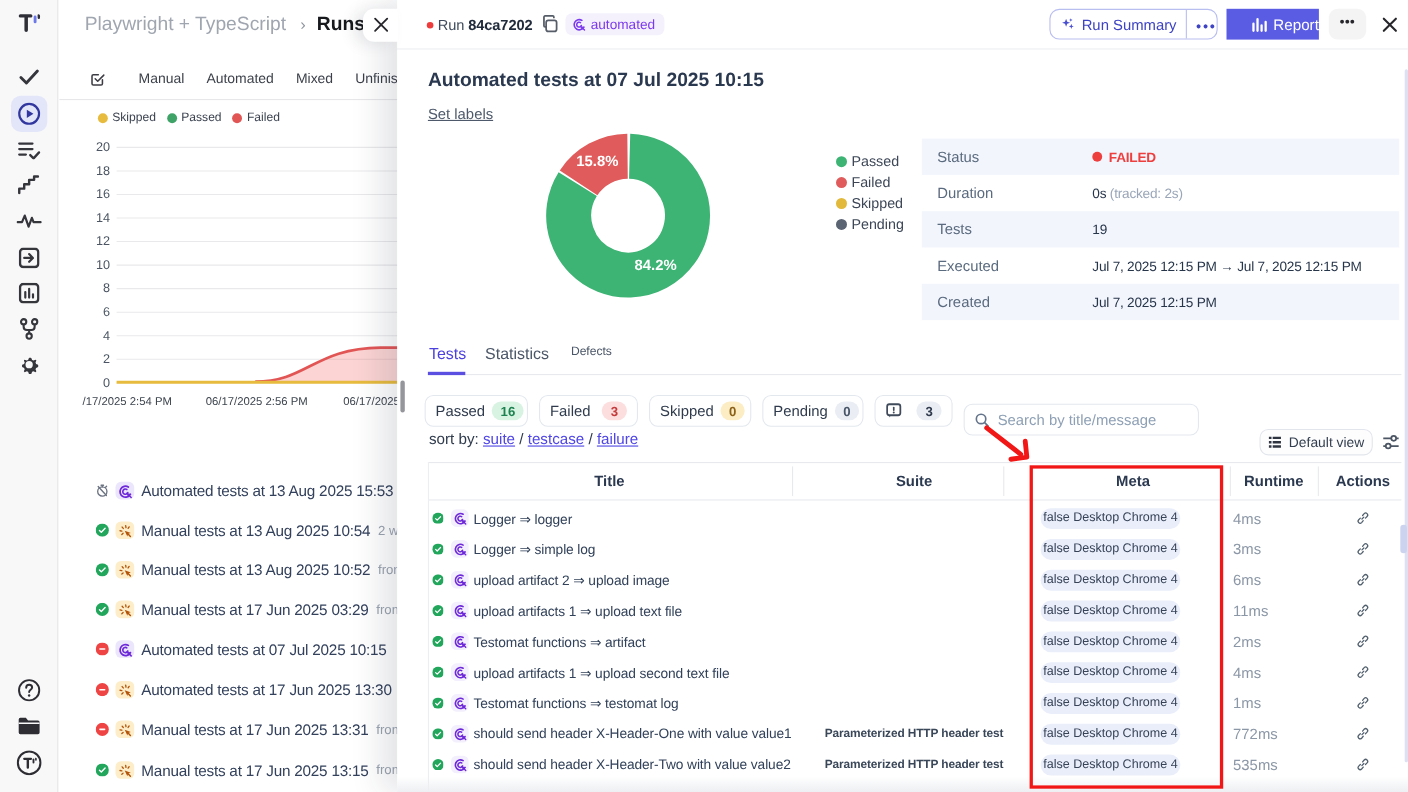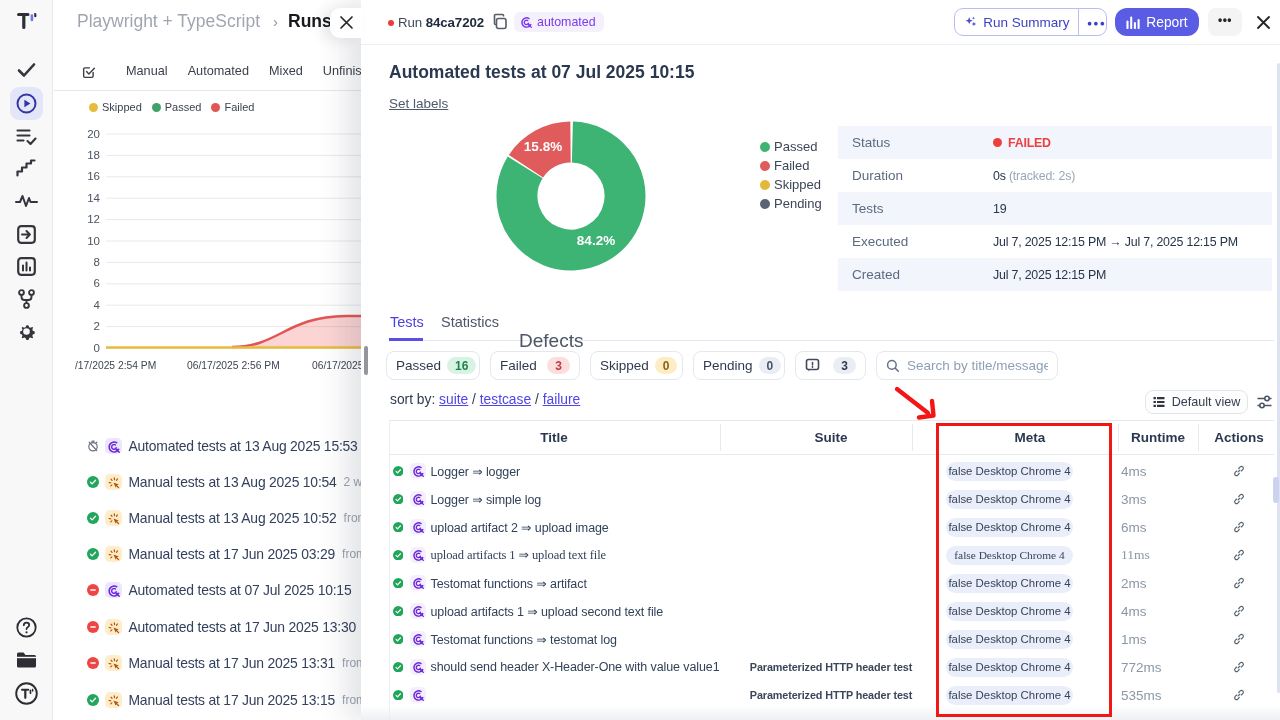--- a/index.html
+++ b/index.html
@@ -297,21 +297,21 @@
   <div class="abs" style="left:593px;top:8px;width:153px;height:28px;border:1.4px solid #b9bef0;border-radius:9px;display:flex;align-items:center;background:#fff;">
     <svg width="18" height="18" viewBox="0 0 18 18" style="margin-left:9px;">
       <path d="M7 2.2l1.35 3.65L12 7.2 8.35 8.55 7 12.2 5.65 8.55 2 7.2l3.65-1.35z" fill="#4a4fd0"></path>
       <path d="M13.4 8.6l.85 2.25 2.25.85-2.25.85-.85 2.25-.85-2.25-2.25-.85 2.25-.85z" fill="#4a4fd0"></path>
       <path d="M12.8 1.6l.6 1.6 1.6.6-1.6.6-.6 1.6-.6-1.6-1.6-.6 1.6-.6z" fill="#4a4fd0"></path>
     </svg>
     <span style="font-size:13.5px;color:#3d43c3;margin-left:6px;white-space:nowrap;">Run Summary</span>
     <span style="margin-left:8px;width:1.4px;height:26px;background:#b9bef0;flex:none;"></span>
     <span style="color:#3d43c3;font-size:8.5px;letter-spacing:1.2px;font-weight:bold;margin-left:8px;margin-top:2px;">●●●</span>
   </div>
-  <div class="abs" style="left:754px;top:8px;width:84px;height:28px;background:#5a5ce4;border-radius:12px;display:flex;align-items:center;justify-content:center;">
+  <div class="abs" style="left:754px;top:8px;width:84px;height:28px;background:#5a5ce4;border-radius:0;display:flex;align-items:center;justify-content:flex-end;">
     <svg width="14" height="13" viewBox="0 0 14 13" style="margin-right:6px;">
       <path d="M1.5 12V5.5M5.2 12V1.5M8.9 12V7M12.6 12V4" stroke="#fff" stroke-width="2.1" stroke-linecap="round"></path>
     </svg>
     <span style="font-size:13.8px;color:#fff;">Report</span>
   </div>
   <div class="abs" style="left:847px;top:8px;width:34px;height:28px;background:#f4f4f5;border-radius:8px;text-align:center;line-height:24px;color:#26262b;font-weight:bold;font-size:12px;letter-spacing:0.5px;">•••</div>
   <svg class="abs" style="left:895px;top:15px;" width="15" height="15" viewBox="0 0 15 15">
         <path d="M2 2l11 11M13 2L2 13" stroke="#26262b" stroke-width="1.9" stroke-linecap="round"></path>
       </svg>
 
@@ -367,41 +367,41 @@
     <div class="strow alt">
           <span class="lbl">Created</span>
           <span class="val">Jul 7, 2025 12:15 PM</span>
         </div>
   </div>
 
   <div class="abs" style="left:28px;top:339.5px;width:885px;height:1px;background:#e7e9ee;"></div>
   <div class="abs" style="left:29px;top:314px;font-size:14.5px;color:#4d41dd;">Tests</div>
   <div class="abs" style="left:28px;top:337.5px;width:34px;height:3px;background:#5a4fe0;"></div>
   <div class="abs" style="left:80px;top:314px;font-size:14.5px;color:#4b5667;">Statistics</div>
-  <div class="abs" style="left:158px;top:330px;font-size:19px;color:#4b5667;">Defects</div>
+  <div class="abs" style="left:158px;top:314px;font-size:11px;color:#4b5667;">Defects</div>
 
   <style>
     .fbtn { height:29px; border:1px solid #e3e8ee; border-radius:8px; background:#fff; display:flex; align-items:center; justify-content:space-between; padding:0 9px; font-size:13.5px; color:#2f3b4d; }
     .fbadge { font-size:12px; border-radius:999px; padding:1.5px 8px; margin-left:6px; font-weight:bold; }
   </style>
   <div class="abs" id="filters" style="left:25px;top:351px;display:flex;gap:10px;align-items:center;">
     <div class="fbtn" style="width:94px;">Passed<span class="fbadge" style="background:#d9f3e3;color:#1d8250;">16</span></div>
     <div class="fbtn" style="width:90px;">Failed<span class="fbadge" style="background:#fcdede;color:#c23a3a;">3</span></div>
     <div class="fbtn" style="width:93px;">Skipped<span class="fbadge" style="background:#fcedc5;color:#8a6116;">0</span></div>
     <div class="fbtn" style="width:92px;">Pending<span class="fbadge" style="background:#eaeef4;color:#475569;">0</span></div>
     <div class="fbtn" style="width:71px;">
           <svg width="15" height="15" viewBox="0 0 15 15">
             <rect x="1.5" y="1.5" width="12" height="10" rx="2" stroke="#3f4a5a" stroke-width="1.6" fill="none"></rect>
             <path d="M5 11.5l-1.5 2v-2" fill="#3f4a5a"></path>
             <path d="M7.5 4.5v2.4" stroke="#3f4a5a" stroke-width="1.5" stroke-linecap="round"></path>
             <circle cx="7.5" cy="9" r="0.9" fill="#3f4a5a"></circle>
           </svg>
           <span class="fbadge" style="background:#eaeef4;color:#2f3b4d;">3</span>
         </div>
-    <div class="fbtn" style="width:182px;justify-content:flex-start;color:#8ea0b5;">
+    <div class="fbtn" style="width:214px;justify-content:flex-start;color:#8ea0b5;margin-top:16px;">
       <svg width="14" height="14" viewBox="0 0 15 15" style="margin-right:7px;flex:none;">
             <circle cx="6.3" cy="6.3" r="4.6" stroke="#64748b" stroke-width="1.6" fill="none"></circle>
             <path d="M9.8 9.8l3.4 3.4" stroke="#64748b" stroke-width="1.6" stroke-linecap="round"></path>
           </svg>
       <span style="white-space:nowrap;overflow:hidden;">Search by title/message</span>
     </div>
   </div>
 
   <div class="abs" style="left:29px;top:392px;font-size:13.8px;color:#2f3b4d;">sort by: <a style="color:#4f46e5;text-decoration:underline;">suite</a> / <a style="color:#4f46e5;text-decoration:underline;">testcase</a> / <a style="color:#4f46e5;text-decoration:underline;">failure</a></div>
   <div class="abs" style="left:784px;top:389.5px;width:103px;height:24px;border:1px solid #e2e6ec;background:#fdfdfe;border-radius:8px;display:flex;align-items:center;justify-content:center;">
@@ -495,21 +495,21 @@
           </svg>
         </span>
         <span class="tl">upload artifact 2 ⇒ upload image</span>
         <span class="mp">false Desktop Chrome 4</span>
         <span class="rt">6ms</span>
         <svg class="ln" width="14" height="14" viewBox="0 0 24 24" style="top:auto;">
           <path d="M10.5 13.5l3-3" stroke="#52606e" stroke-width="2" stroke-linecap="round"></path>
           <path d="M8 12l-2.5 2.5a3.2 3.2 0 0 0 0 4.5v0a3.2 3.2 0 0 0 4.5 0L12.5 16M16 12l2.5-2.5a3.2 3.2 0 0 0 0-4.5v0a3.2 3.2 0 0 0-4.5 0L11.5 8" stroke="#52606e" stroke-width="2" fill="none" stroke-linecap="round"></path>
         </svg>
       </div>
-  <div class="trow" style="top:541px;font-family:Liberation Serif, serif;">
+  <div class="trow" style="top:541px;">
         <svg class="ok" viewBox="0 0 16 16">
           <circle cx="8" cy="8" r="8" fill="#21a65c"></circle>
           <path d="M4.6 8.3l2.2 2.2 4.6-4.8" stroke="#fff" stroke-width="1.7" fill="none" stroke-linecap="round" stroke-linejoin="round"></path>
         </svg>
         <span class="ai">
           <svg width="13" height="13" viewBox="0 0 16 16" style="position:absolute;left:2px;top:2px;">
             <path d="M11.1 3.1 A5.7 5.7 0 1 0 13.2 10.6" stroke="#6d28d9" stroke-width="1.8" fill="none" stroke-linecap="round"></path>
             <path d="M9.5 5.7 A2.7 2.7 0 1 0 10.5 8.9" stroke="#6d28d9" stroke-width="1.7" fill="none" stroke-linecap="round"></path>
             <path d="M8.8 8.8 L14.4 11 L12 11.8 L11.2 14.2 Z" fill="#6d28d9"></path>
             <path d="M11.9 11.9l2.1 2.1" stroke="#6d28d9" stroke-width="1.6" stroke-linecap="round"></path>
@@ -614,20 +614,21 @@
           <path d="M4.6 8.3l2.2 2.2 4.6-4.8" stroke="#fff" stroke-width="1.7" fill="none" stroke-linecap="round" stroke-linejoin="round"></path>
         </svg>
         <span class="ai">
           <svg width="13" height="13" viewBox="0 0 16 16" style="position:absolute;left:2px;top:2px;">
             <path d="M11.1 3.1 A5.7 5.7 0 1 0 13.2 10.6" stroke="#6d28d9" stroke-width="1.8" fill="none" stroke-linecap="round"></path>
             <path d="M9.5 5.7 A2.7 2.7 0 1 0 10.5 8.9" stroke="#6d28d9" stroke-width="1.7" fill="none" stroke-linecap="round"></path>
             <path d="M8.8 8.8 L14.4 11 L12 11.8 L11.2 14.2 Z" fill="#6d28d9"></path>
             <path d="M11.9 11.9l2.1 2.1" stroke="#6d28d9" stroke-width="1.6" stroke-linecap="round"></path>
           </svg>
         </span>
+        <span class="tl">should send header X-Header-Two with value value2</span>
         <span class="su">Parameterized HTTP header test</span>
         <span class="mp">false Desktop Chrome 4</span>
         <span class="rt">535ms</span>
         <svg class="ln" width="14" height="14" viewBox="0 0 24 24" style="top:auto;">
           <path d="M10.5 13.5l3-3" stroke="#52606e" stroke-width="2" stroke-linecap="round"></path>
           <path d="M8 12l-2.5 2.5a3.2 3.2 0 0 0 0 4.5v0a3.2 3.2 0 0 0 4.5 0L12.5 16M16 12l2.5-2.5a3.2 3.2 0 0 0 0-4.5v0a3.2 3.2 0 0 0-4.5 0L11.5 8" stroke="#52606e" stroke-width="2" fill="none" stroke-linecap="round"></path>
         </svg>
       </div>
 
   <div class="abs" style="left:0;bottom:0;width:919px;height:14px;background:linear-gradient(to bottom, rgba(238,240,243,0), #edeff2);"></div>

